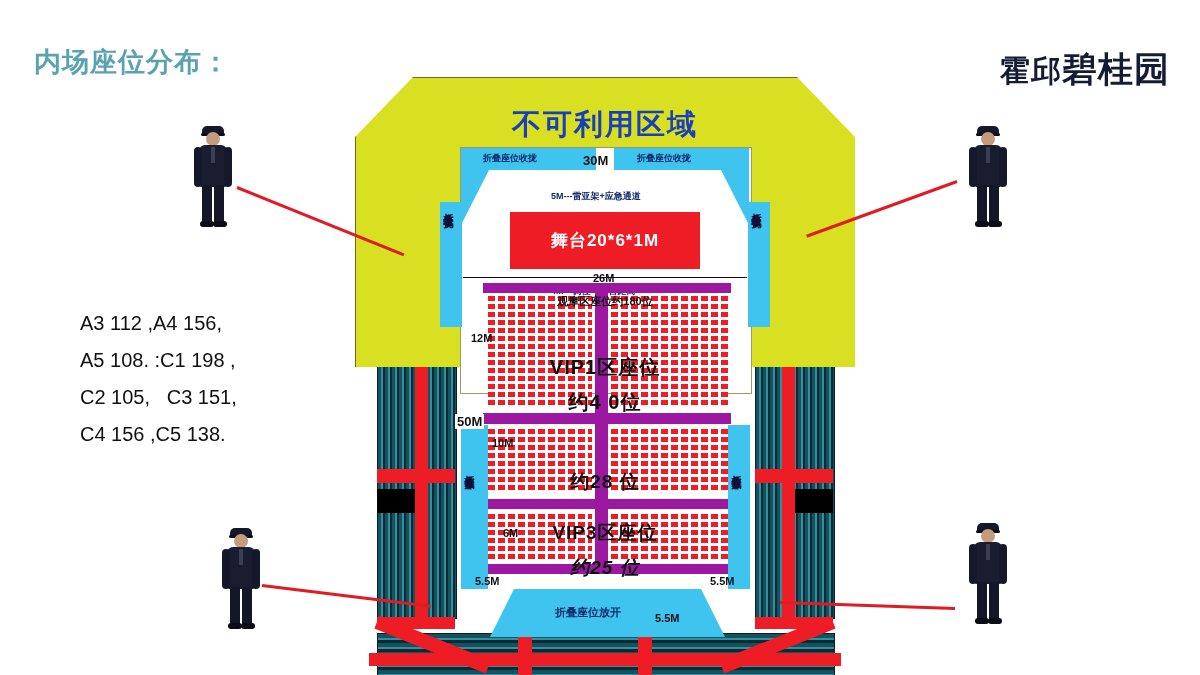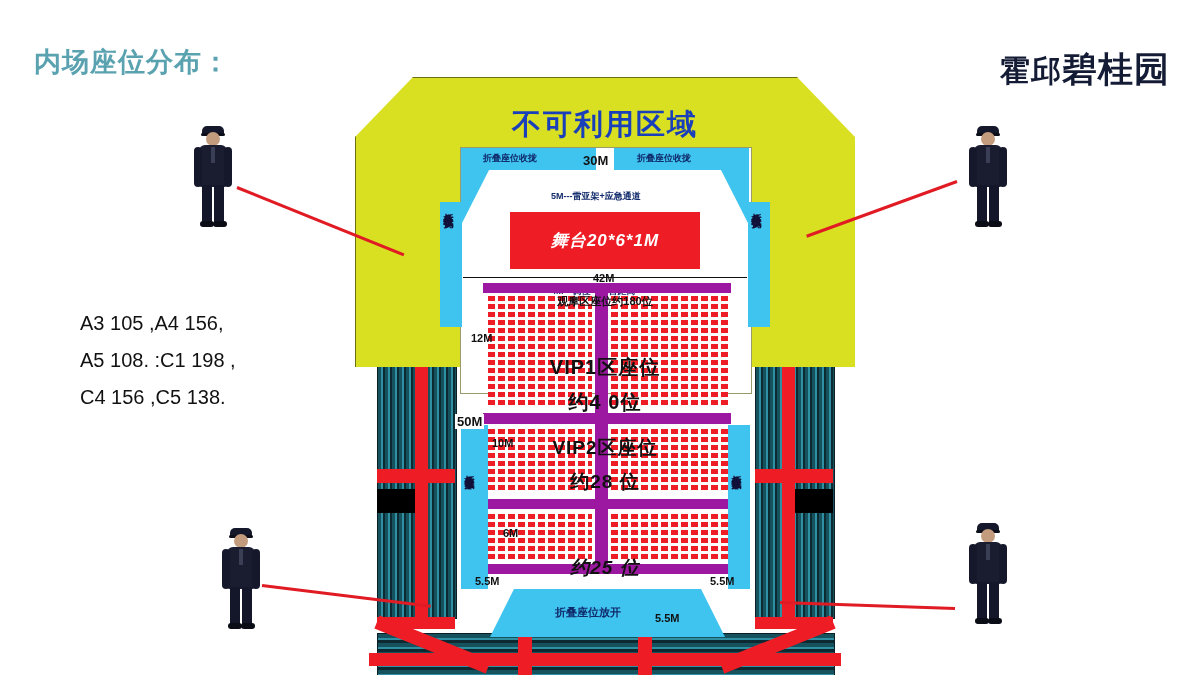--- a/index.html
+++ b/index.html
@@ -74,21 +74,21 @@
     position:absolute;font-size:10px;font-weight:bold;color:#11113a;
     writing-mode:vertical-rl;letter-spacing:1px;
   }
   #vfold-l{left:86px;top:128px;}
   #vfold-r{left:394px;top:128px;}
 
   
   #stage{
     position:absolute;left:155px;top:135px;width:190px;height:57px;
     background:#ee1c25;display:flex;align-items:center;justify-content:center;
-    color:#ffffff;font-size:17px;font-weight:bold;letter-spacing:1px;font-style:italic;
+    color:#ffffff;font-size:17px;font-weight:bold;letter-spacing:1px;
   }
   #dim-26m{left:238px;top:195px;font-size:11px;color:#111;}
   #lbl-4m-dist{left:196px;top:208px;}
   .hline{position:absolute;background:#111;height:1px;}
 
   
   .aisle{position:absolute;background:#9c18a0;}
   #aisle-h0{left:128px;top:206px;width:248px;height:10px;}
   #aisle-h1{left:128px;top:336px;width:248px;height:11px;}
   #aisle-h2{left:128px;top:422px;width:248px;height:10px;}
@@ -214,22 +214,23 @@
 
 <div class="slide">
 
   <div id="page-title">内场座位分布：</div>
 
   <div id="brand-logo">
     <span class="lg-a">霍邱</span><span class="lg-b">碧桂园</span>
   </div>
 
   <div id="seat-legend">
-    <div>A3 105 ,A4 156,</div>
+    <div>A3 112 ,A4 156,</div>
     <div>A5 108. :C1 198 ,</div>
+    <div>C2 105,   C3 151,</div>
     <div>C4 156 ,C5 138.</div>
   </div>
 
   <div id="venue">
 
     <div class="grandstand" id="gs-left"></div>
     <div class="grandstand" id="gs-right"></div>
     <div class="gs-bottom" id="gs-bottom"></div>
     <div class="gs-bottom" id="gs-bottom2"></div>
 
@@ -267,21 +268,21 @@
     <div class="lbl lbl-m" id="dim-30m">30M</div>
     <div class="lbl" id="lbl-5m-truss">5M---雷亚架+应急通道</div>
 
     <div class="vstrip vstrip-l"></div>
     <div class="vstrip vstrip-r"></div>
     <div class="vtext" id="vfold-l">折叠座位收拢</div>
     <div class="vtext" id="vfold-r">折叠座位收拢</div>
 
     <div id="stage">舞台20*6*1M</div>
     <div class="hline" style="left:108px;top:200px;width:284px;"></div>
-    <div class="lbl lbl-m" id="dim-26m">42M</div>
+    <div class="lbl lbl-m" id="dim-26m">26M</div>
     <div class="lbl" id="lbl-4m-dist">4M---调位与舞台距离</div>
 
     <div class="aisle" id="aisle-h0"></div>
     <div class="aisle" id="aisle-h1"></div>
     <div class="aisle" id="aisle-h2"></div>
     <div class="aisle" id="aisle-h3"></div>
     <div class="aisle" id="aisle-v"></div>
 
     <div class="seatblock" id="vip1-l">
       <div class="seatrow"></div>
@@ -349,22 +350,22 @@
         <div class="seatrow"></div>
       <div class="seatrow"></div>
         <div class="seatrow"></div>
         <div class="seatrow"></div>
     </div>
 
     <div id="observe-label">观摩区座位约180位</div>
 
     <div class="vip-label" id="vip1-t">VIP1区座位</div>
     <div class="vip-label" id="vip1-c">约4 0位</div>
-    <div class="vip-label small" id="vip2-t">VIP2区座位</div>
     <div class="vip-label small" id="vip2-c">约28 位</div>
+    <div class="vip-label small" id="vip3-t">VIP3区座位</div>
     <div class="vip-label small" id="vip3-c">约25 位</div>
 
     <div class="openarea" id="open-l"></div>
     <div class="openarea" id="open-r"></div>
     <div class="openarea" id="open-bottom"></div>
     <div class="vtext" id="vfold-open-l">折叠座位放开</div>
     <div class="vtext" id="vfold-open-r">折叠座位放开</div>
     <div class="lbl" id="fold-open-b">折叠座位放开</div>
 
     <div class="lbl lbl-m" id="dim-12m">12M</div>

